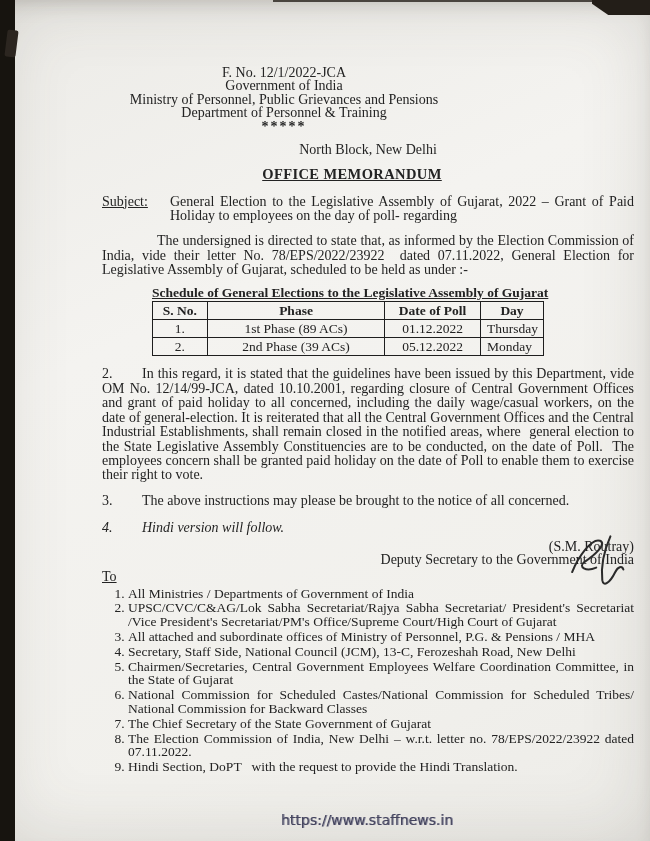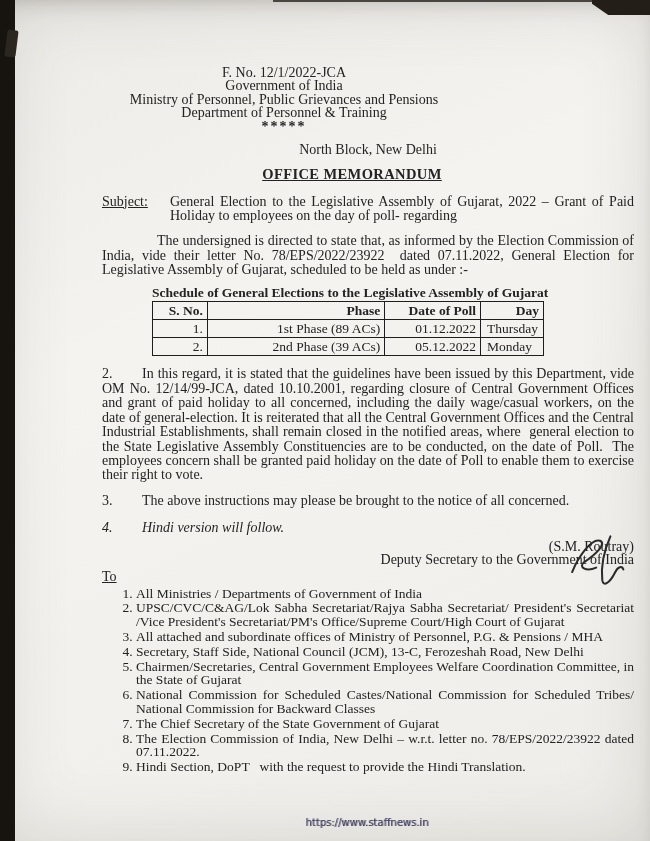--- a/index.html
+++ b/index.html
@@ -22,34 +22,34 @@
   .placedate{text-align:center;margin-top:10px;line-height:13.6px;}
   .om-title{text-align:center;width:500px;font-weight:bold;text-decoration:underline;
     margin-top:10px;font-size:14.5px;letter-spacing:.4px;}
   .subject{display:flex;margin-top:13px;}
   .subj-label{font-weight:normal;text-decoration:underline;flex:0 0 58px;margin-right:10px;}
   .subj-text{text-align:justify;flex:1;}
   .para{margin:11px 0 0 0;text-align:justify;}
   .indent{text-indent:55px;}
   .pnum{display:inline-block;width:40px;}
   .tablewrap{margin:8px 0 0 50px;width:392px;}
-  .tbl-title{font-weight:bold;text-align:center;font-size:13.5px;margin-bottom:2px;white-space:nowrap;}
+  .tbl-title{font-weight:bold;text-decoration:underline;text-align:center;font-size:13.5px;margin-bottom:2px;white-space:nowrap;}
   table{border-collapse:collapse;width:100%;font-size:13.5px;}
-  th,td{border:1px solid #1e1e1e;padding:1px 4px;height:15px;text-align:right;}
+  th,td{border:1px solid #1e1e1e;padding:1px 4px;height:15px;text-align:center;}
   th{font-weight:bold;}
   col.c-sno{width:55px;} col.c-phase{width:178px;} col.c-date{width:96px;} col.c-day{width:63px;}
   td.day{text-align:left;padding-left:6px;}
   .sig{text-align:right;margin-top:4px;line-height:13.8px;}
   .to{margin-top:3px;text-decoration:underline;}
   .dist{margin:2px 0 0 0;padding-left:22px;font-size:13.5px;line-height:13.8px;}
-  .dist li{text-align:justify;margin:0 0 1px 12px;}
+  .dist li{text-align:justify;margin:0 0 1px 4px;}
   .scribble{position:absolute;top:531px;right:20px;width:64px;height:62px;transform:rotate(8deg);}
   .scribble path{stroke:#2b2b2b;stroke-width:2.1;fill:none;stroke-linecap:round;}
   .watermark{position:absolute;bottom:13px;left:0;right:0;text-align:center;padding-left:84px;
-    font-family:"DejaVu Sans",sans-serif;font-size:10px;color:#45455e;text-shadow:1px 0 0 #8d8da0;}
+    font-family:"DejaVu Sans",sans-serif;font-size:14px;color:#45455e;text-shadow:1px 0 0 #8d8da0;}
 </style>
 </head>
 <body>
 
 <div class="page">
   <div class="scan-strip"></div>
   <div class="mark-tl"></div>
   <div class="scan-top"></div>
   <div class="mark-tr"></div>
 

